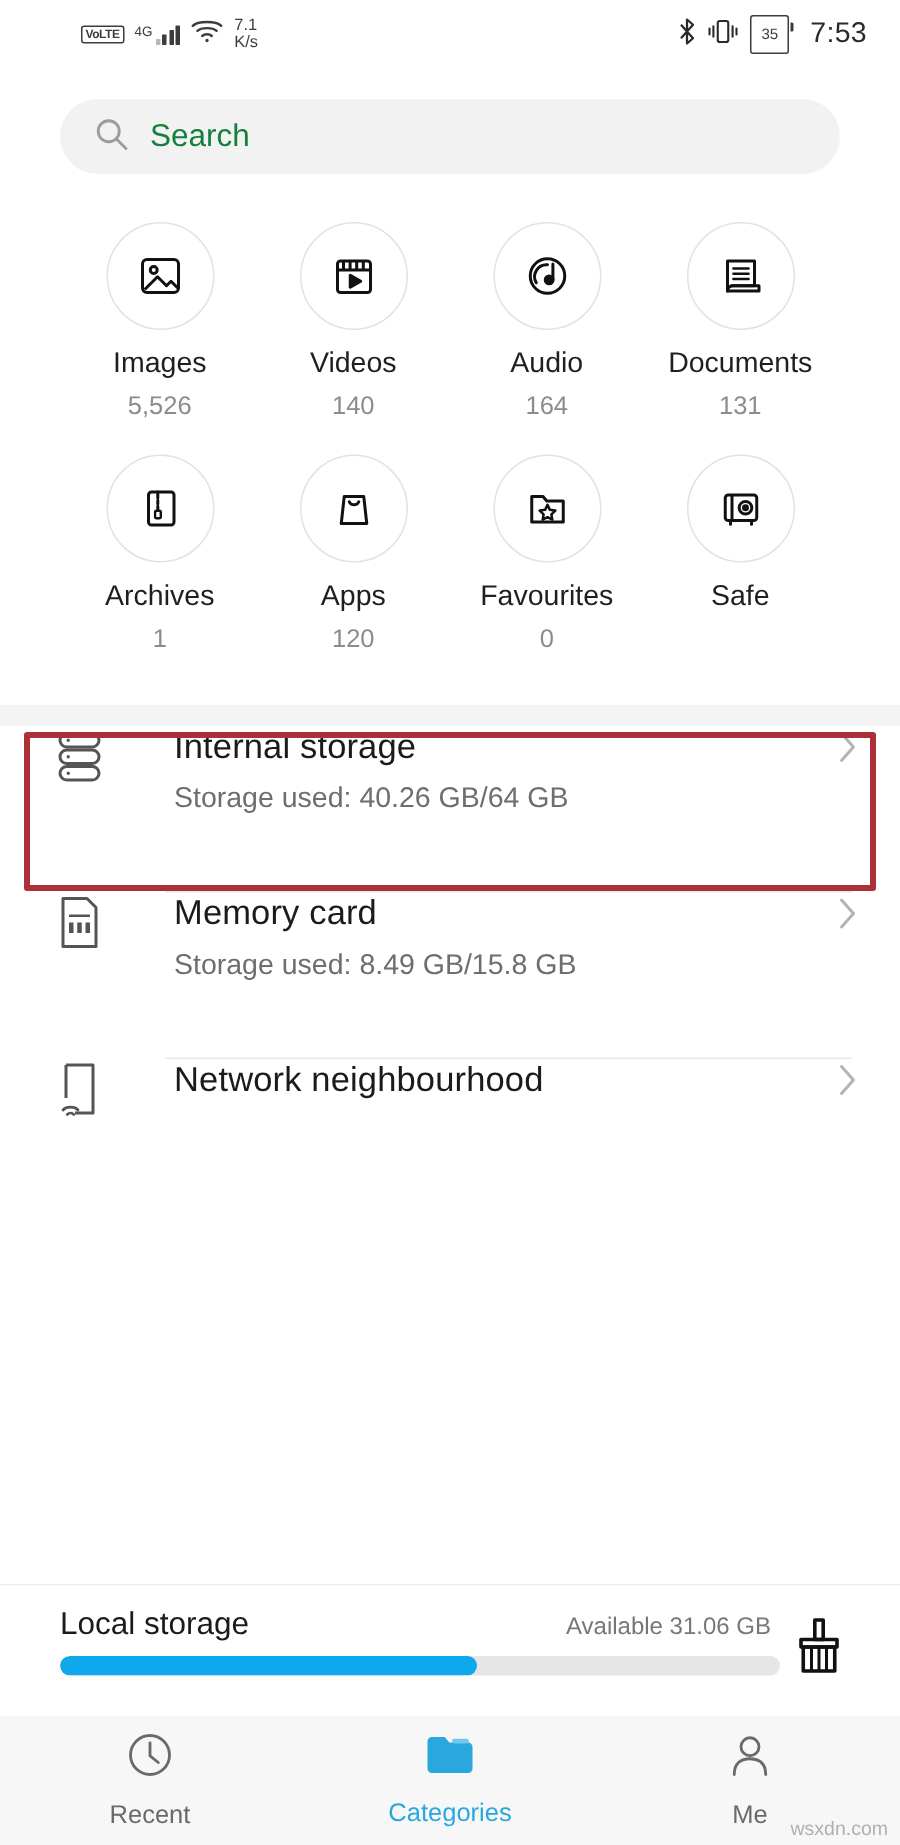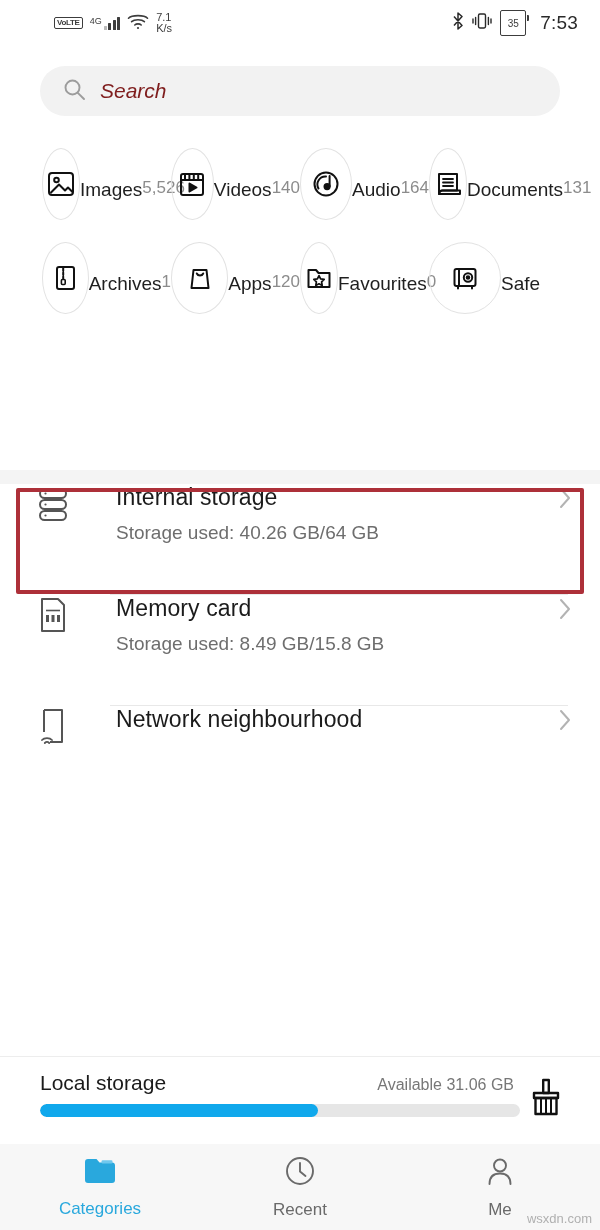--- a/index.html
+++ b/index.html
@@ -40,26 +40,26 @@
   }
   .batt:after{content:"";position:absolute;right:-3.5px;top:4px;width:2px;height:6px;background:#3c3c3c;border-radius:0 1px 1px 0;}
   .clock { font-size: 19px; color: #2a2a2a; margin-left: 6px; letter-spacing: .2px; }
 
   
   .search-wrap { position: absolute; top: 66px; left: 40px; width: 520px; height: 50px; }
   .search {
     width: 100%; height: 100%; background: #f2f2f2; border-radius: 25px;
     display: flex; align-items: center; padding-left: 22px; gap: 14px;
   }
-  .search-ph { font-size: 21px; color: #7f1d1d; font-style: italic; }
+  .search-ph { font-size: 21px; color: #15803d; }
 
   
   .grid { position: absolute; top: 148px; left: 0; width: 600px; }
   .grid-row { display: flex; }
-  .cat { width: 129px; display: flex; flex-direction: row; align-items: center; }
+  .cat { width: 129px; display: flex; flex-direction: column; align-items: center; }
   .cat:first-child { margin-left: 42px; }
   .circle {
     width: 72px; height: 72px; border-radius: 50%; border: 1px solid #e2e2e2;
     display: flex; align-items: center; justify-content: center;
   }
   .cat-label { margin-top: 12px; font-size: 19px; color: #1f1f1f; }
   .cat-count { margin-top: 7px; font-size: 17px; color: #8c8c8c; }
 
   
   .band { position: absolute; top: 470px; left: 0; width: 600px; height: 14px; background: #f4f4f4; }
@@ -353,41 +353,41 @@
   <span class="broom">
     <svg width="40" height="44" viewBox="0 0 40 44" fill="none" stroke="#111" stroke-width="2.4" stroke-linejoin="round">
       <path d="M17.2 4 H22.8 V17 H17.2 Z"></path>
       <path d="M8 17 H32 V22 H8 Z"></path>
       <path d="M9.5 22 H30.5 V38 H9.5 Z"></path>
       <path d="M15 22 V38 M20 22 V38 M25 22 V38" stroke-width="2"></path>
     </svg>
   </span>
 
   <div class="nav">
+    <div class="nav-item">
+      <span>
+        <svg width="32" height="32" viewBox="0 0 32 32" fill="none" stroke="#6a6a6a" stroke-width="1.9" stroke-linecap="round">
+          <circle cx="16" cy="16" r="13"></circle>
+            <path d="M16 8 V16.5 L21.5 21"></path>
+        </svg>
+      </span>
+      <span class="nav-label">Recent</span>
+    </div>
     <div class="nav-item active">
       <span>
         <svg width="34" height="30" viewBox="0 0 34 30" fill="#29a8dd">
           <path d="M2 6 a3 3 0 0 1 3-3 h8.5 l3 3.6 H29 a3 3 0 0 1 3 3 V24 a3 3 0 0 1-3 3 H5 a3 3 0 0 1-3-3 Z"></path>
           <rect x="18.5" y="4.2" width="11" height="3.2" rx="1.2" fill="#6fc8ee"></rect>
         </svg>
       </span>
       <span class="nav-label">Categories</span>
     </div>
     <div class="nav-item">
       <span>
         <svg width="32" height="32" viewBox="0 0 32 32" fill="none" stroke="#6a6a6a" stroke-width="1.9" stroke-linecap="round">
-          <circle cx="16" cy="16" r="13"></circle>
-            <path d="M16 8 V16.5 L21.5 21"></path>
-        </svg>
-      </span>
-      <span class="nav-label">Recent</span>
-    </div>
-    <div class="nav-item">
-      <span>
-        <svg width="32" height="32" viewBox="0 0 32 32" fill="none" stroke="#6a6a6a" stroke-width="1.9" stroke-linecap="round">
           <circle cx="16" cy="10.5" r="6"></circle>
             <path d="M5.5 29 C5.5 21.5 10 18.5 16 18.5 C22 18.5 26.5 21.5 26.5 29"></path>
         </svg>
       </span>
       <span class="nav-label">Me</span>
     </div>
   </div>
 
   <span class="mark">wsxdn.com</span>
 </div>

